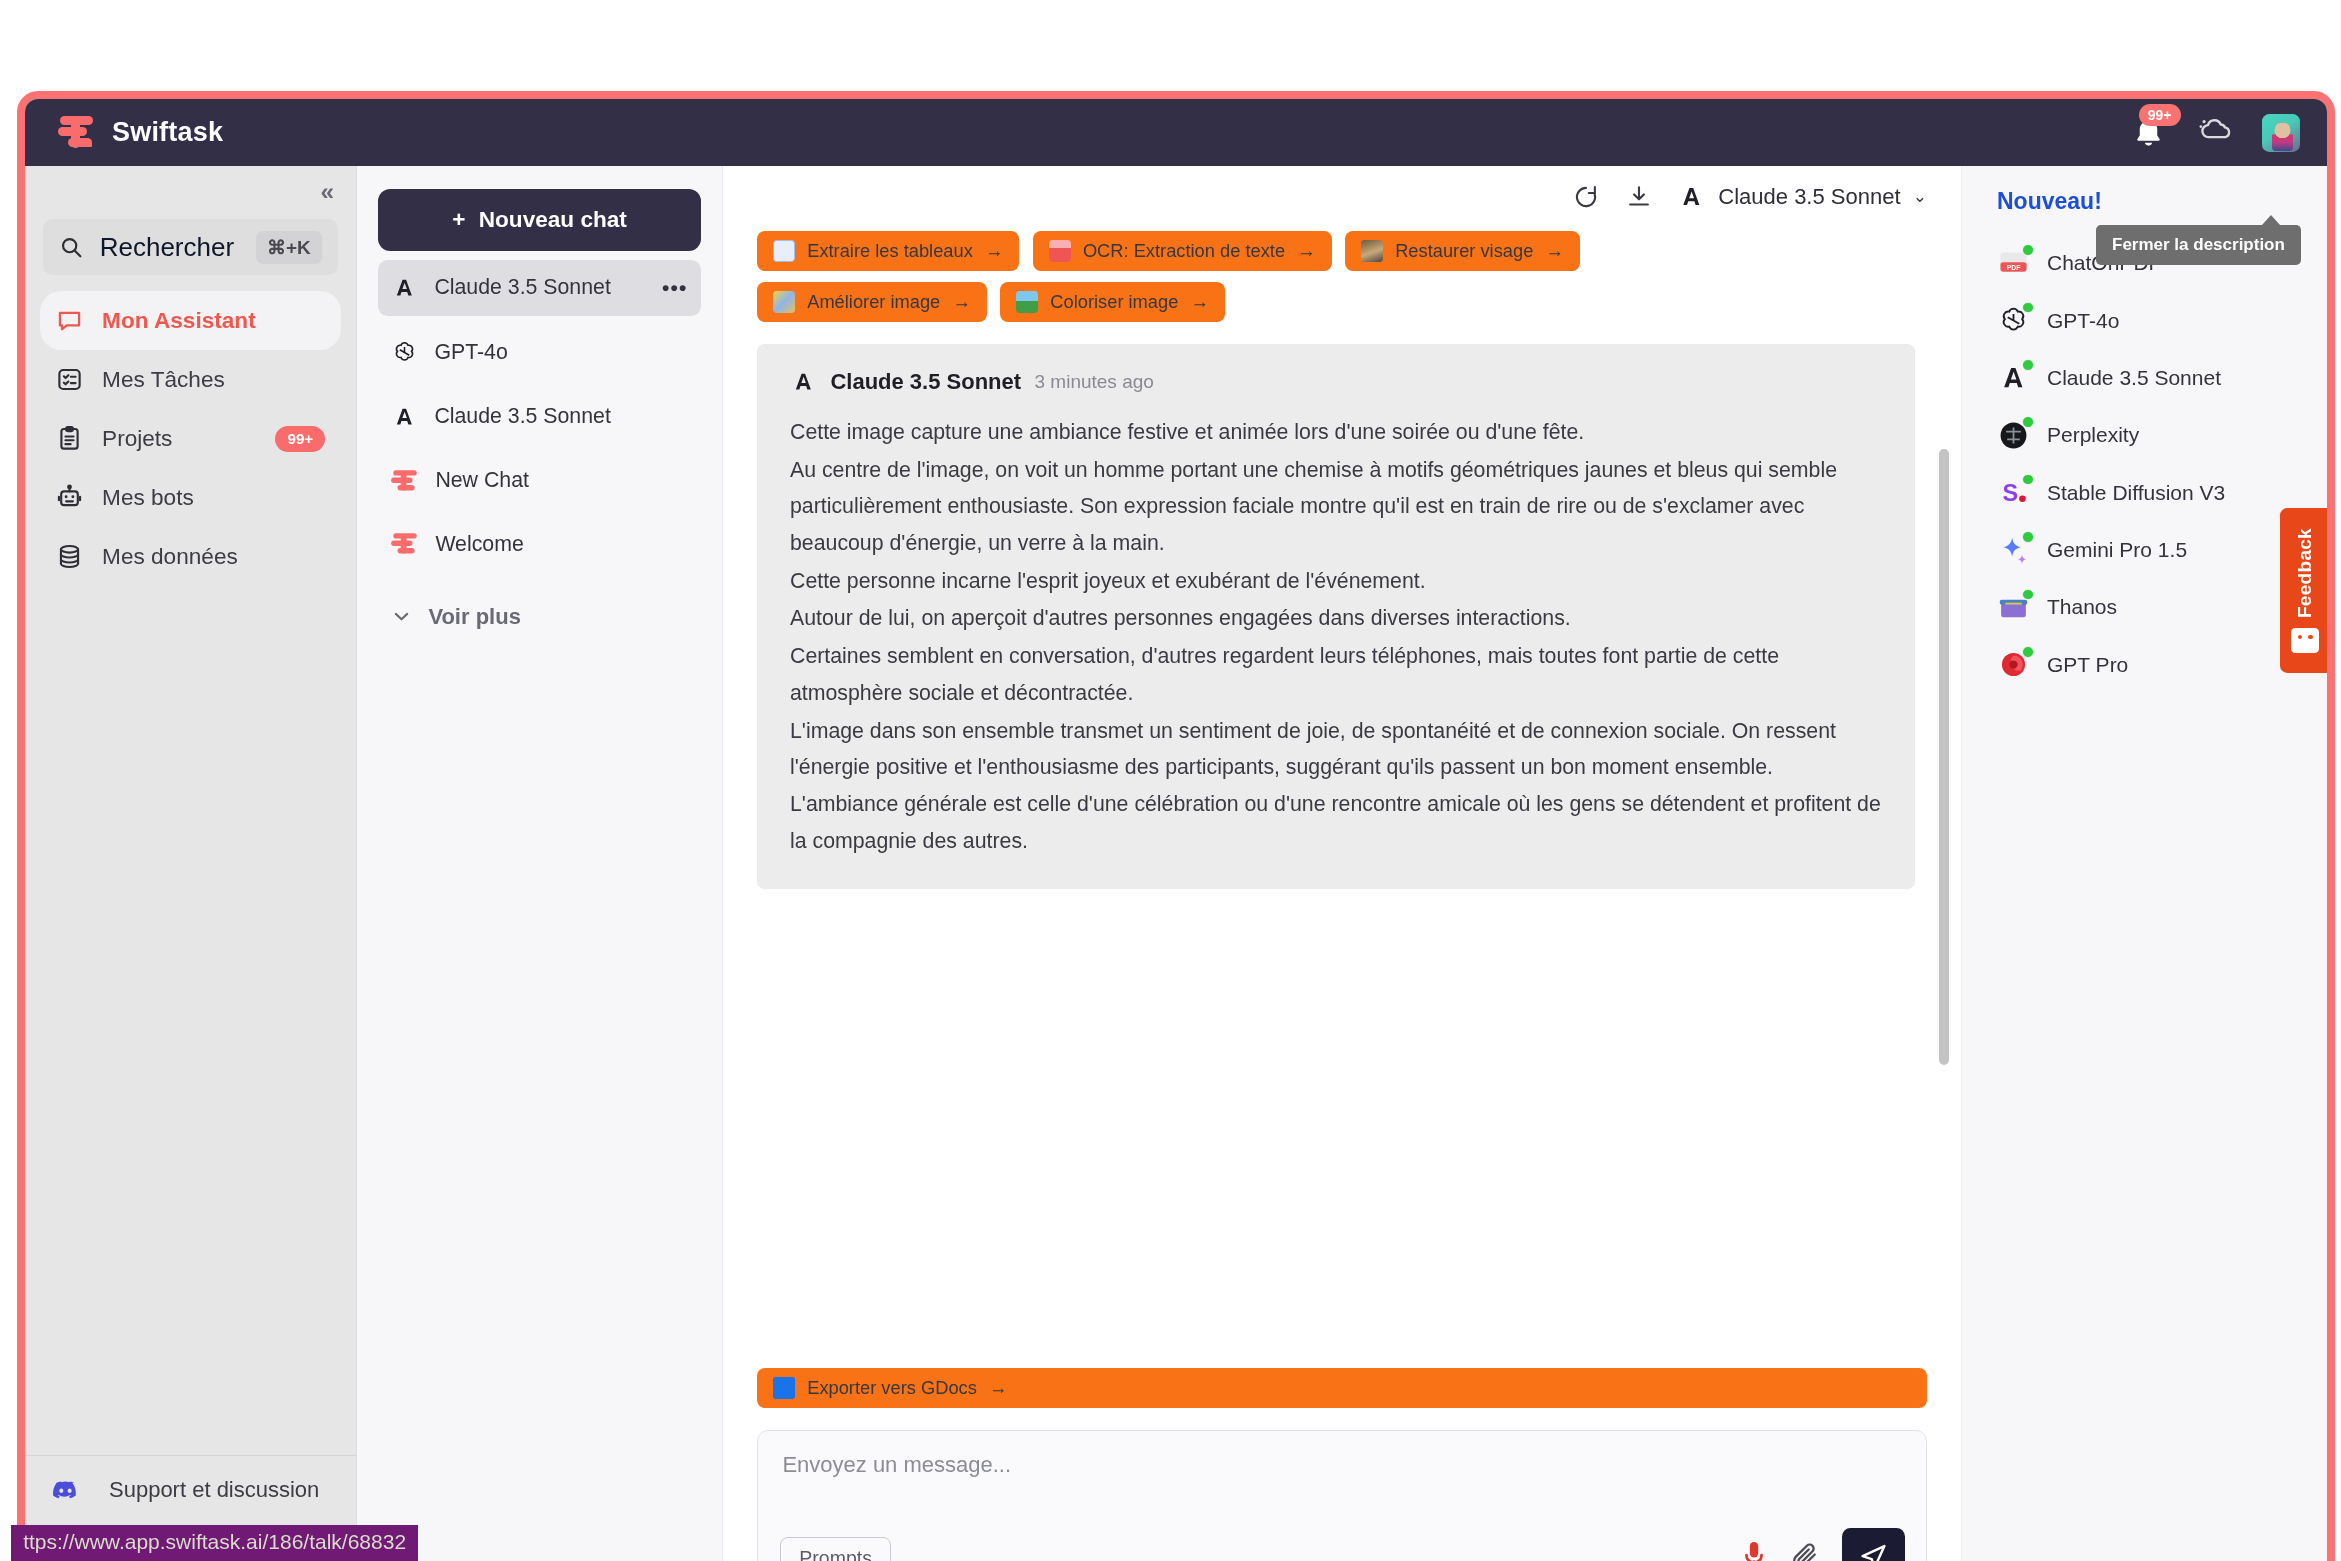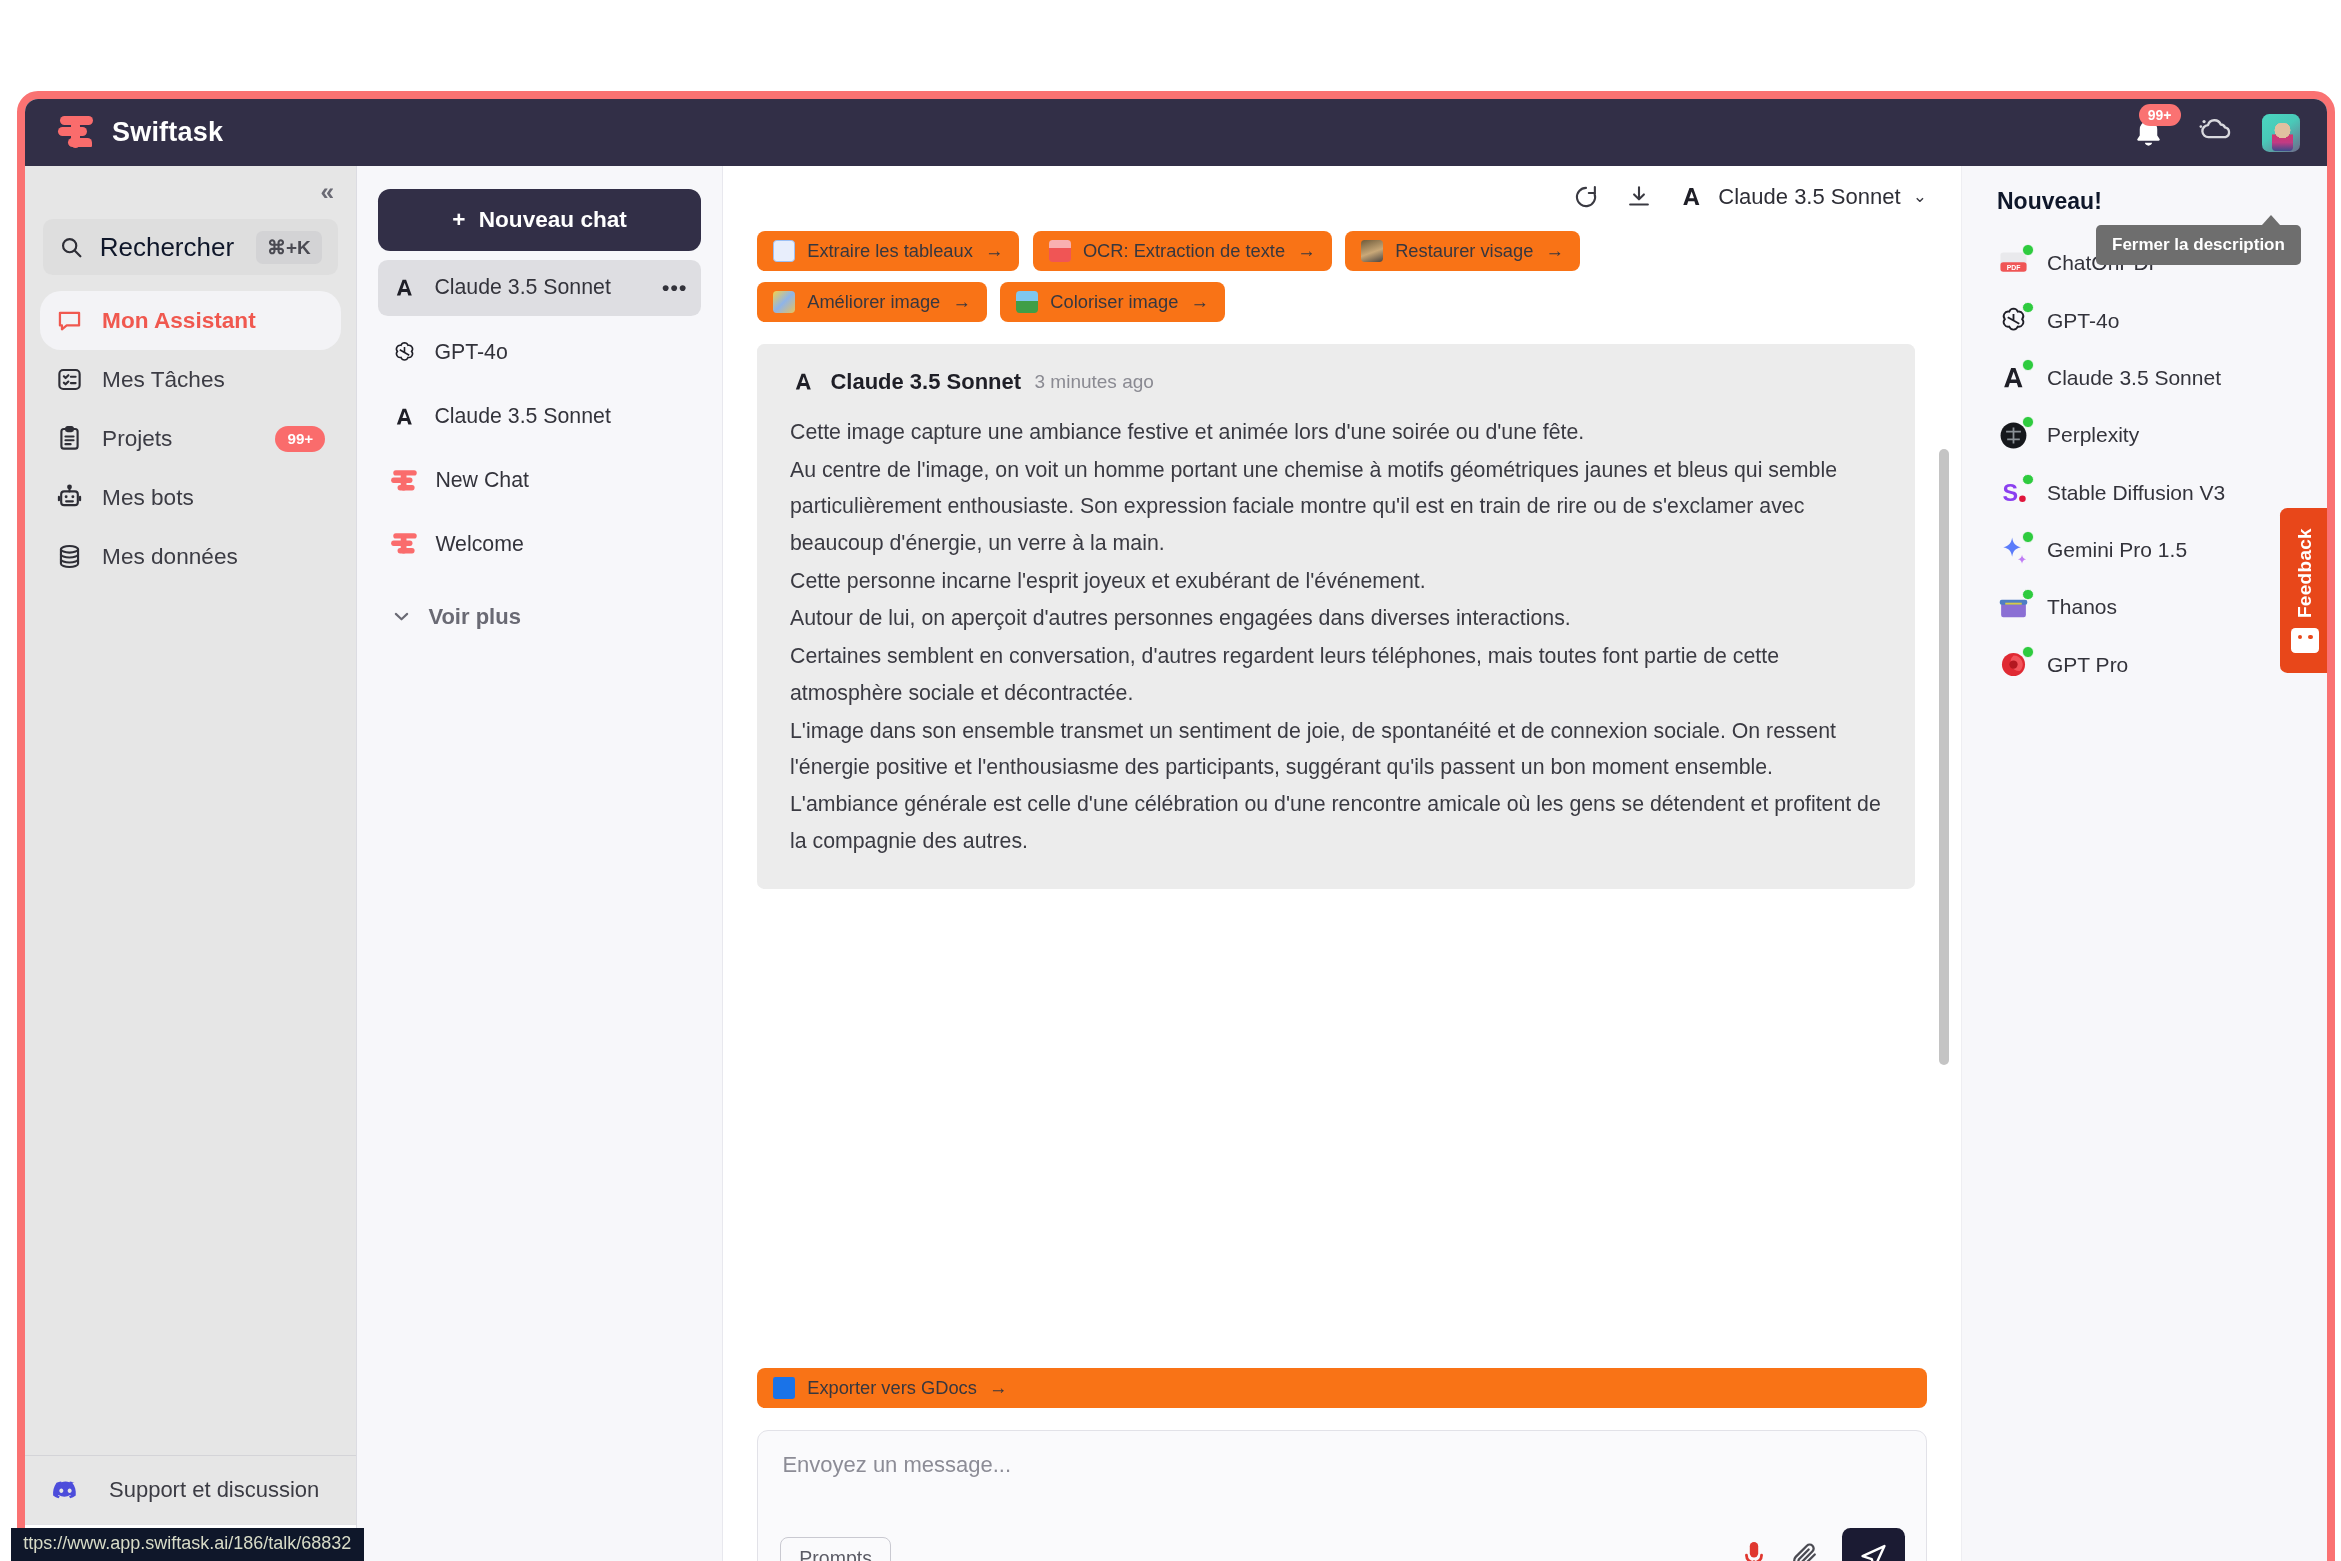--- a/index.html
+++ b/index.html
@@ -218,21 +218,21 @@
     background: #1b1b33; display: flex; align-items: center; justify-content: center;
     cursor: pointer;
   }
 
   
   #rightpanel {
     width: 366px; flex: 0 0 366px;
     background: #f7f7fa; padding: 22px 0 0 35px;
     position: relative; border-left: 0.6px solid #eeeef2;
   }
-  .nouveau-title { font-size: 23px; font-weight: bold; color: #0f172a; margin-bottom: 19.5px; }
+  .nouveau-title { font-size: 23px; font-weight: bold; color: #1d4ed8; margin-bottom: 19.5px; }
   .model-row {
     display: flex; align-items: center; gap: 17px;
     padding: 12.2px 0; cursor: pointer;
   }
   .model-ico-wrap { position: relative; width: 33px; height: 33px; flex: 0 0 33px; }
   .status-dot {
     position: absolute; right: -3.7px; top: -2.4px;
     width: 11.6px; height: 11.6px; border-radius: 50%;
     background: #2ecb3e; border: 1.2px solid #f7f7fa;
   }
@@ -268,22 +268,22 @@
   .feedback-face::before, .feedback-face::after {
     content:''; position:absolute; top:7.3px; width:4.3px; height:4.3px;
     background:#e8471a; border-radius:50%;
   }
   .feedback-face::before { left: 6.7px; }
   .feedback-face::after  { right: 6.7px; }
 
   
   #statusbar {
     position: absolute; left: 11px; bottom: 0;
-    background: #0f172a; color: #d8dcc8;
-    font-size: 18px; padding: 5.5px 12.2px 6.7px 12.2px;
+    background: #701a75; color: #d8dcc8;
+    font-size: 21px; padding: 5.5px 12.2px 6.7px 12.2px;
     white-space: nowrap; z-index: 30;
   }
 
   svg { display: block; }
 </style>
 </head>
 <body>
 
 <div id="app-frame">
 

